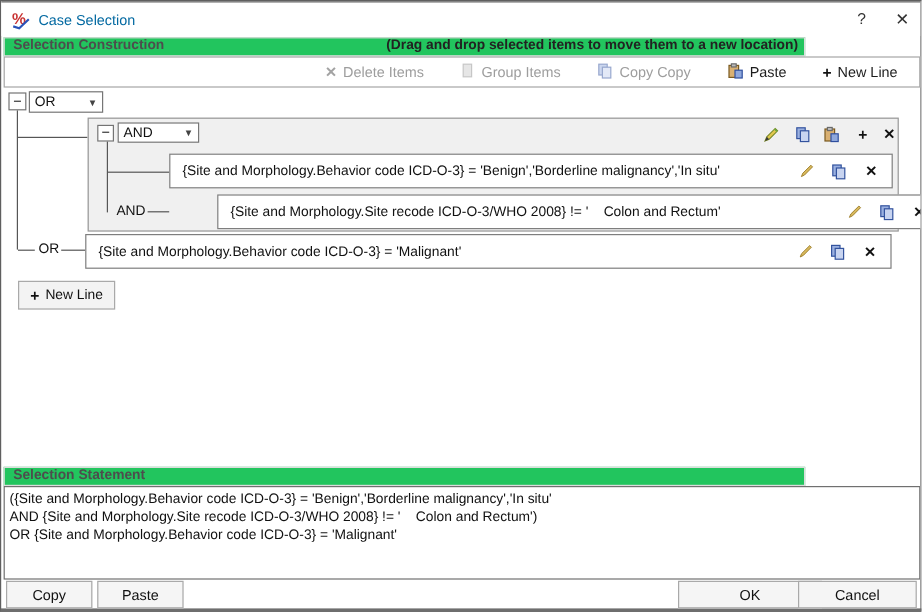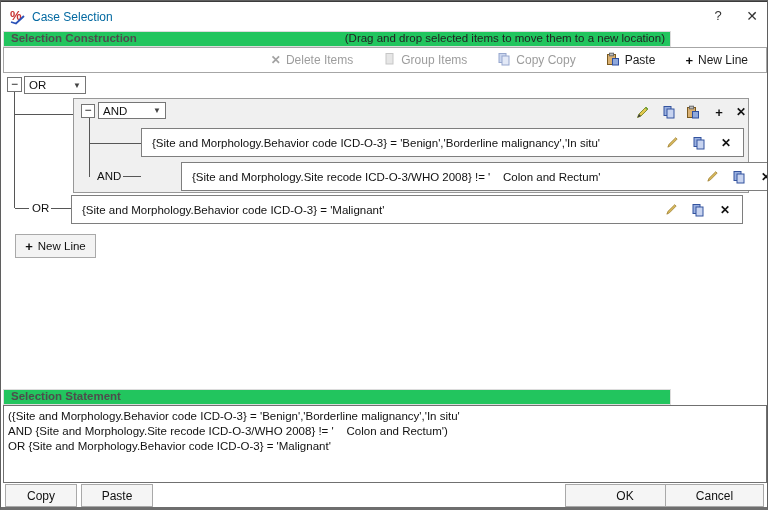--- a/index.html
+++ b/index.html
@@ -11,21 +11,21 @@
   
   .titlebar { position:absolute; left:0; top:0; width:100%; height:29px; background:#ffffff; border-top:1px solid #3c3c3c; }
   .app-icon { position:absolute; left:8px; top:6px; width:17px; height:17px; }
   .title-text { position:absolute; left:31px; top:8px; font-size:12px; color:#0369a1; }
   .win-btn { position:absolute; top:0; width:34px; height:28px; text-align:center; line-height:28px; font-size:13px; color:#333; cursor:default; }
   .btn-help { left:700px; }
   .btn-close { left:734px; font-size:14px; }
   
   .sect-hdr { position:absolute; left:2px; width:668px; height:16px; background:#22c55e; border:1px solid #dcdcdc; display:flex; }
   .sect-hdr .hdr-label { font-weight:bold; font-size:11.5px; color:#4d4d4d; padding-left:7px; }
-  .sect-hdr .hdr-hint { margin-left:auto; font-size:11.5px; color:#222; padding-right:5px; font-weight:normal; }
+  .sect-hdr .hdr-hint { margin-left:auto; font-size:11.5px; color:#222; padding-right:5px; font-weight:bold; }
   
   .toolbar { position:absolute; left:2px; top:46px; width:764px; height:26px; background:#fff; border:1px solid #a6a6a6;
              display:flex; align-items:center; justify-content:flex-end; gap:30px; padding-right:18px; font-size:12px; }
   .tool-item { display:flex; align-items:center; gap:5px; color:#1c1c1c; cursor:default; }
   .tool-item.disabled { color:#9d9d9d; }
   .tool-item.disabled svg { opacity:.5; }
   .x-glyph { font-weight:bold; font-size:12px; color:#a3a3a3; }
   .plus-glyph { font-weight:bold; font-size:13px; color:#111; }
   
   .minus-btn { position:absolute; width:15px; height:15px; background:#fff; border:1px solid #747474;

